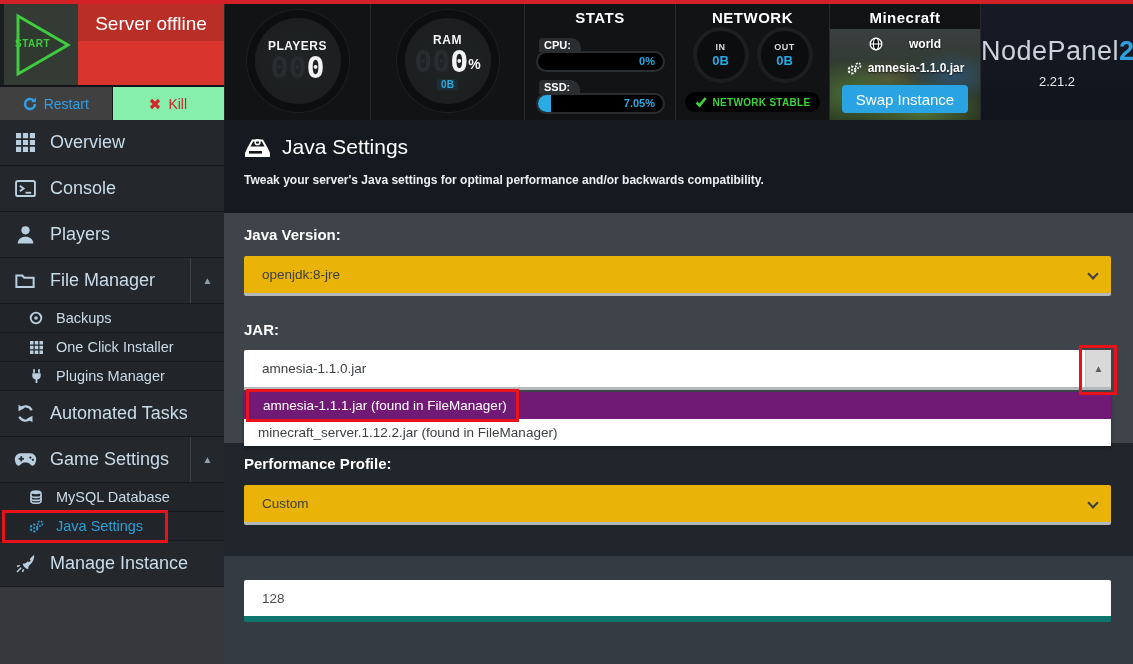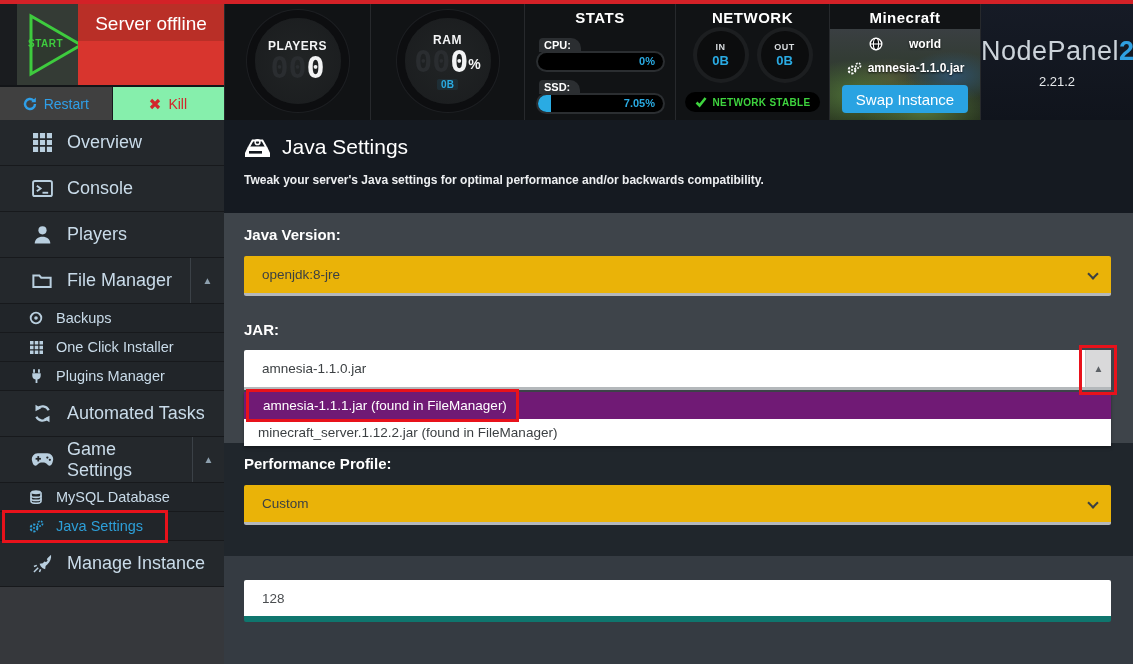--- a/index.html
+++ b/index.html
@@ -6,21 +6,21 @@
   html,body { background:#000; }
   body { font-family:"Liberation Sans", sans-serif; }
   #app { position:relative; width:1133px; height:664px; background:#0e1013; overflow:hidden; }
 
   
   .top-red { position:absolute; top:0; left:0; width:100%; height:4px; background:#d32127; z-index:6; }
 
   
   .topbar { position:absolute; top:4px; left:0; width:1133px; height:116px; display:flex; background:#101214; }
   .ctrl { width:224px; position:relative; flex:none; background:#1a1c1f; }
-  .start-tile { position:absolute; left:17px; top:0; width:96px; height:81px; background:#343b35; cursor:pointer;text-align:center; }
+  .start-tile { position:absolute; left:4px; top:0; width:96px; height:81px; background:#343b35; cursor:pointer;text-align:center; }
   .start-tile svg { position:absolute; left:9px; top:7px; }
   .start-word { position:absolute; left:11px; top:34px; font-size:10px; font-weight:bold; color:#3ecb3e; letter-spacing:.5px; }
   .offline-banner { position:absolute; left:78px; top:0; right:0; height:81px;
     background:linear-gradient(#b92f27 0%, #b92f27 46%, #d8352e 46%, #d8352e 100%); text-align:center; }
   .offline-banner span { display:inline-block; margin-top:9px; color:#fff; font-size:19px; font-weight:300; }
   .ctrl-buttons { position:absolute; left:0; right:0; bottom:0; height:35px; display:flex; border-top:2px solid #131518; }
   .cbtn { flex:1; display:flex; align-items:center; justify-content:center; gap:7px; font-size:14px; cursor:pointer; }
   .cbtn.restart { background:#404040; color:#2f9fe8; border-right:1px solid #17191c; }
   .cbtn.kill { background:#86efac; color:#d2262c; }
 
@@ -72,21 +72,21 @@
 
   .brand-wrap { position:absolute; top:32px; left:0; right:0; text-align:center; }
   .brand-name { font-size:27px; font-weight:300; color:#ccd3da; letter-spacing:.5px; }
   .brand-suffix { font-size:27px; font-weight:bold; color:#2f9fe0; }
   .brand-version { margin-top:7px; color:#e6e9ec; font-size:13px; }
 
   
   .sidebar { position:absolute; left:0; top:120px; width:224px; bottom:0; background:#36383c; }
   .nav-item { position:relative; display:flex; align-items:center; background:#24282c; border-bottom:1px solid #17191c;
     color:#c9dbe9; cursor:pointer; }
-  .nav-main { height:46px; padding-left:30px; gap:13px; font-size:18px; font-weight:400; }
+  .nav-main { height:46px; padding-left:13px; gap:13px; font-size:18px; font-weight:400; }
   .nav-sub { height:29px; padding-left:27px; gap:11px; font-size:14.5px; background:#212529; }
   .nav-icon { display:flex; align-items:center; justify-content:center; width:24px; color:#b9cfdf; flex:none; }
   .nav-sub .nav-icon { width:18px; }
   .expander { margin-left:auto; width:34px; align-self:stretch; display:flex; align-items:center; justify-content:center;
     border-left:1px solid #3b4147; color:#8da0ae; font-size:10px; }
   .nav-item.active, .nav-item.active .nav-icon { color:#2d9fd8; }
   .annot { border:3px solid #e8121b; position:absolute; z-index:3; pointer-events:none; }
   .annot-sidebar { left:2px; top:-2px; width:166px; height:33px; }
 
   

